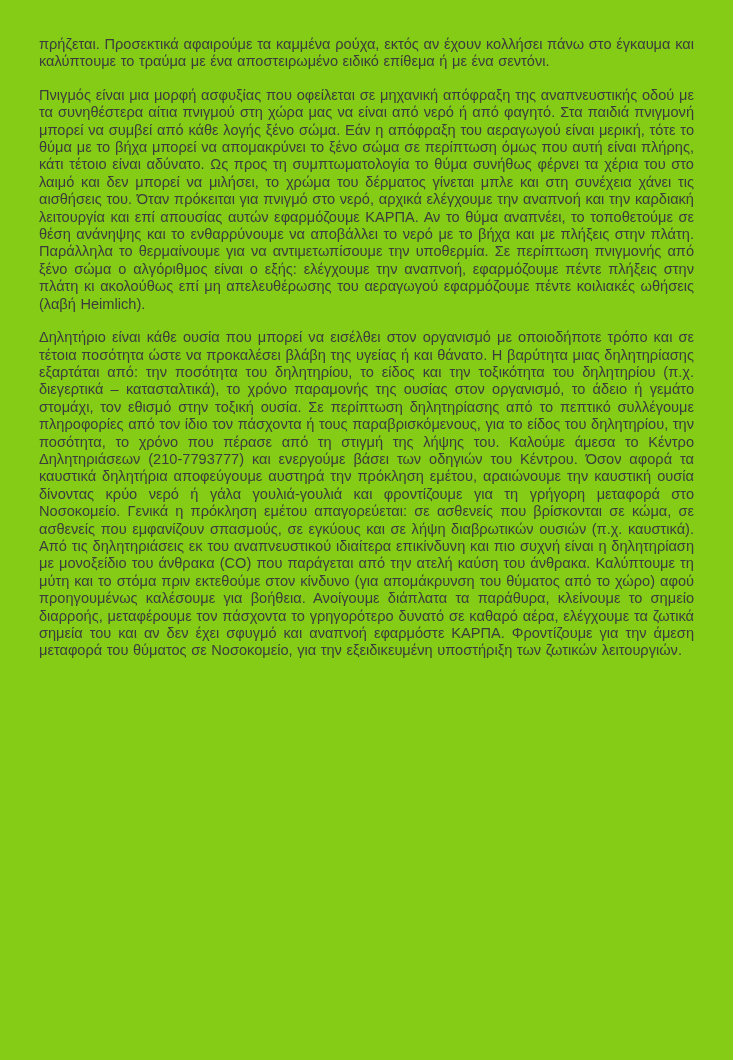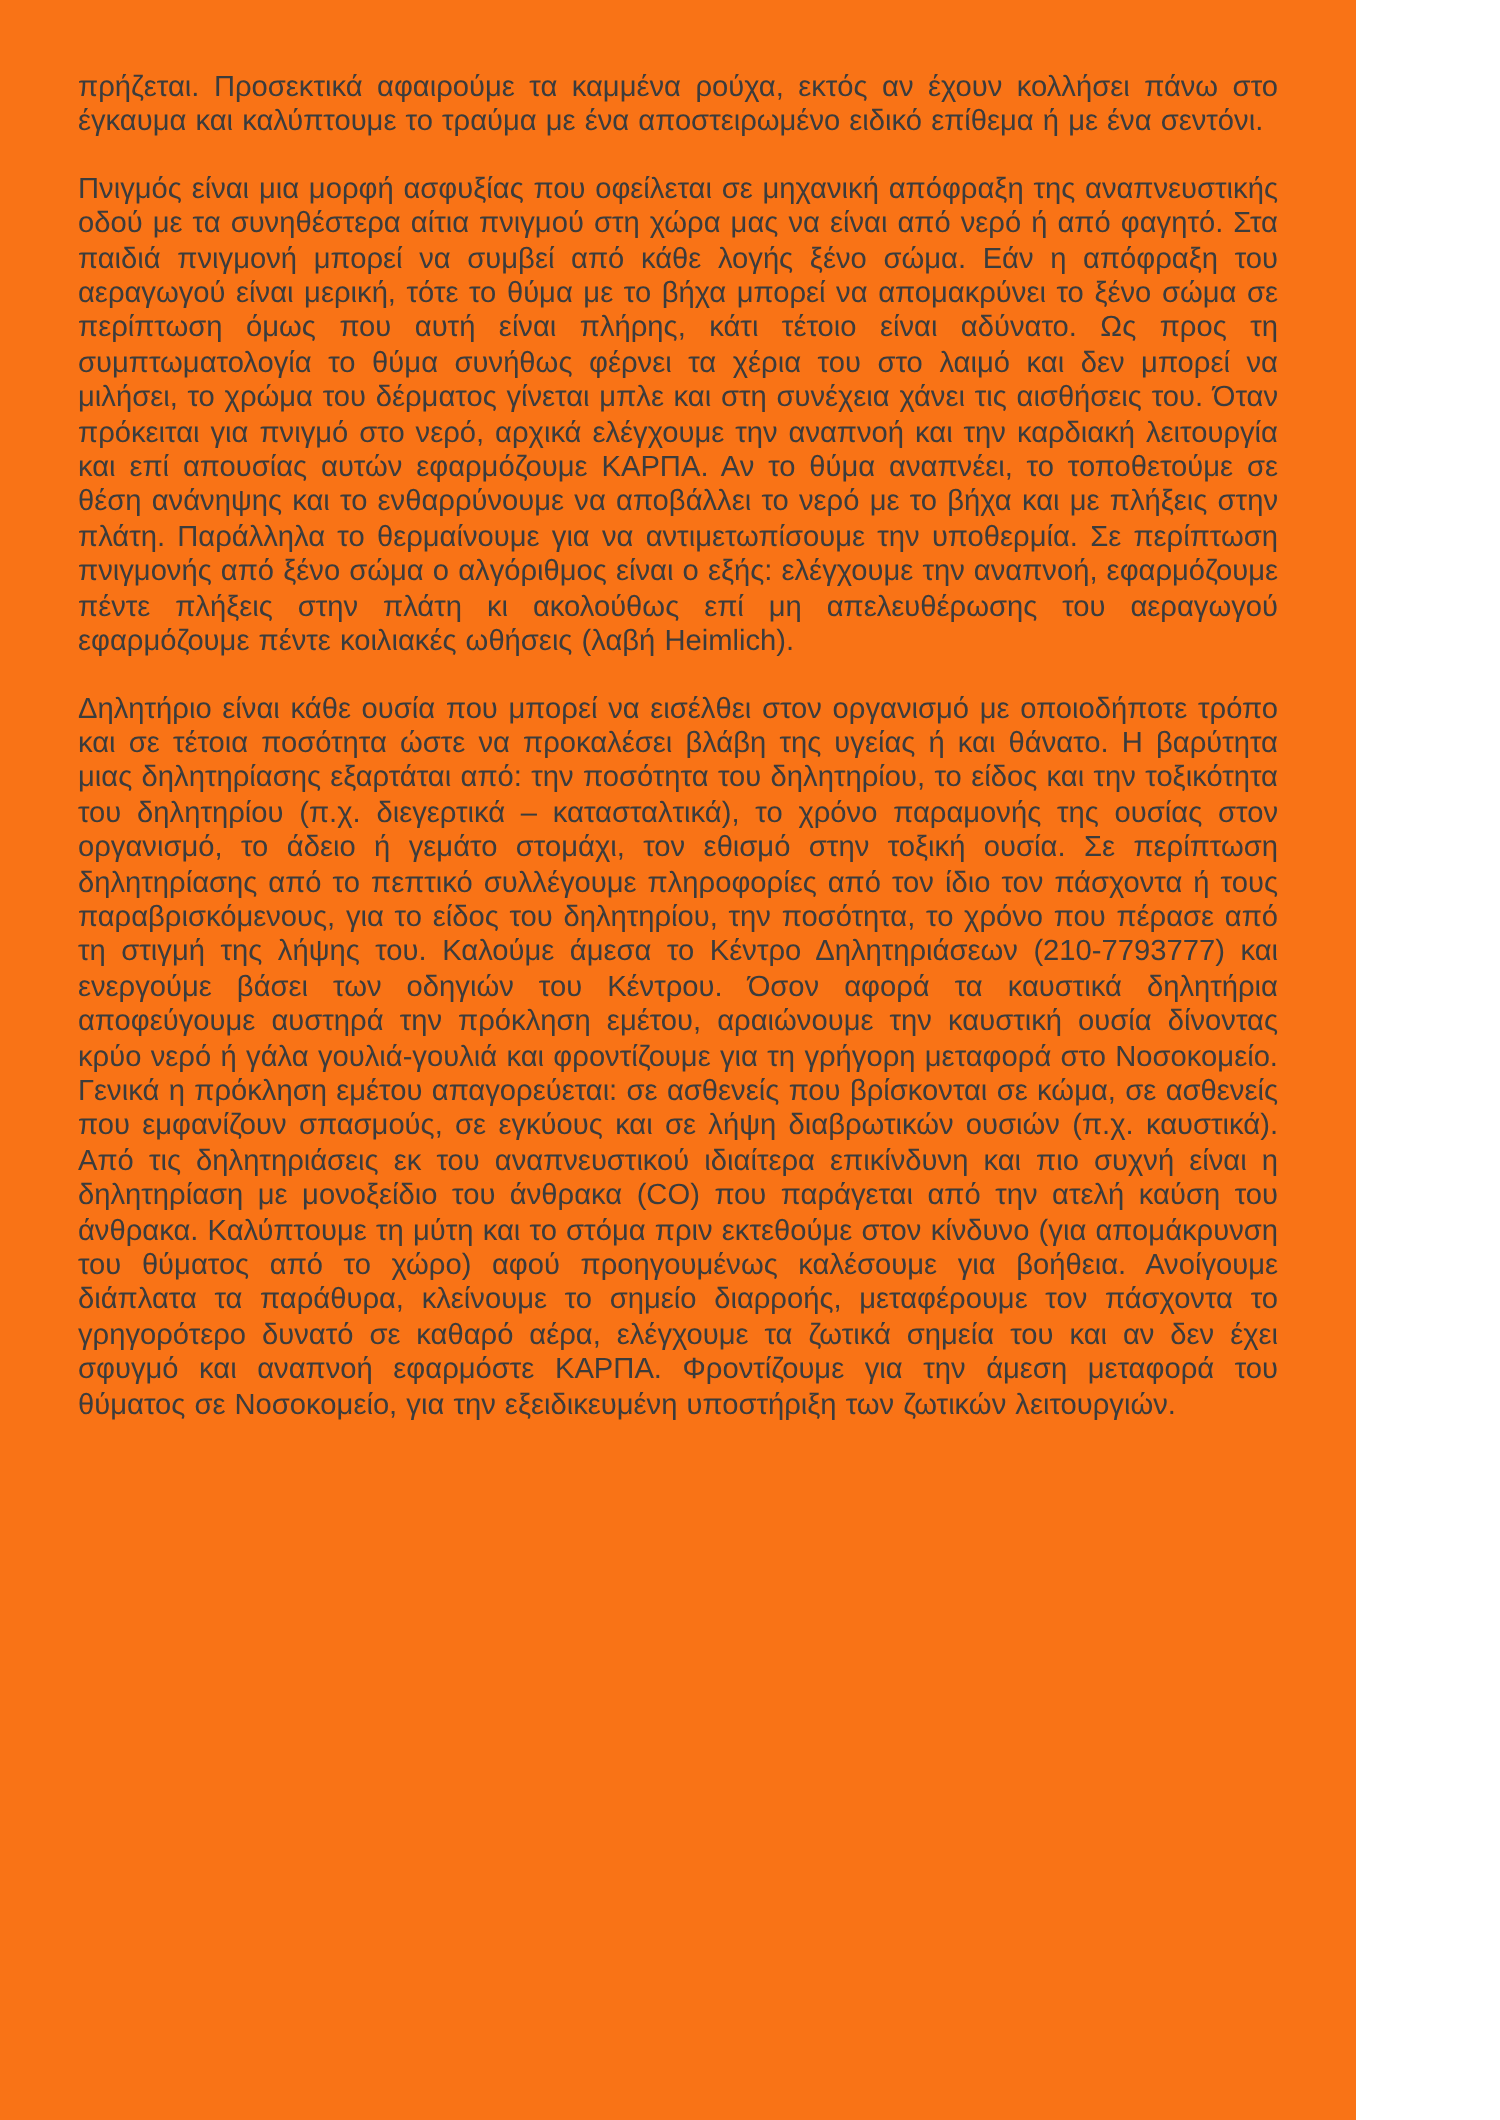--- a/index.html
+++ b/index.html
@@ -7,24 +7,24 @@
     padding: 0;
     background: #ffffff;
   }
   body {
     width: 750px;
     height: 1060px;
     overflow: hidden;
   }
   .page {
     box-sizing: border-box;
-    width: 678px;
+    width: 733px;
     height: 1060px;
     padding: 36px 39px 0 39px;
-    background: #f97316;
+    background: #84cc16;
     font-family: "Liberation Sans", "DejaVu Sans", sans-serif;
     font-size: 14.6px;
     line-height: 17.4px;
     color: #3c3c3c;
   }
   .para {
     margin: 0 0 16px 0;
     text-align: justify;
     text-justify: inter-word;
     word-spacing: 0.5px;

